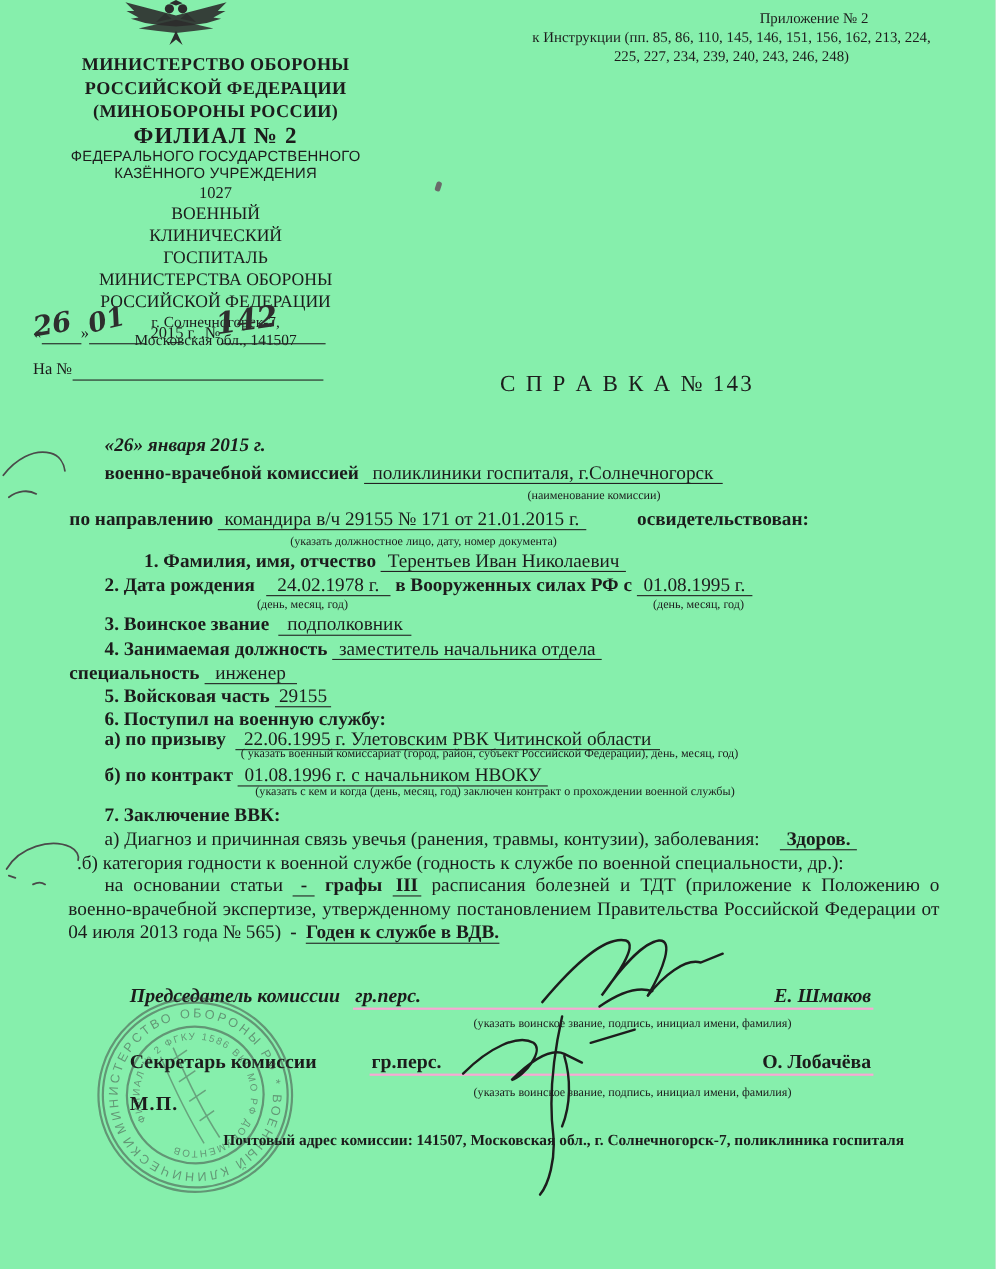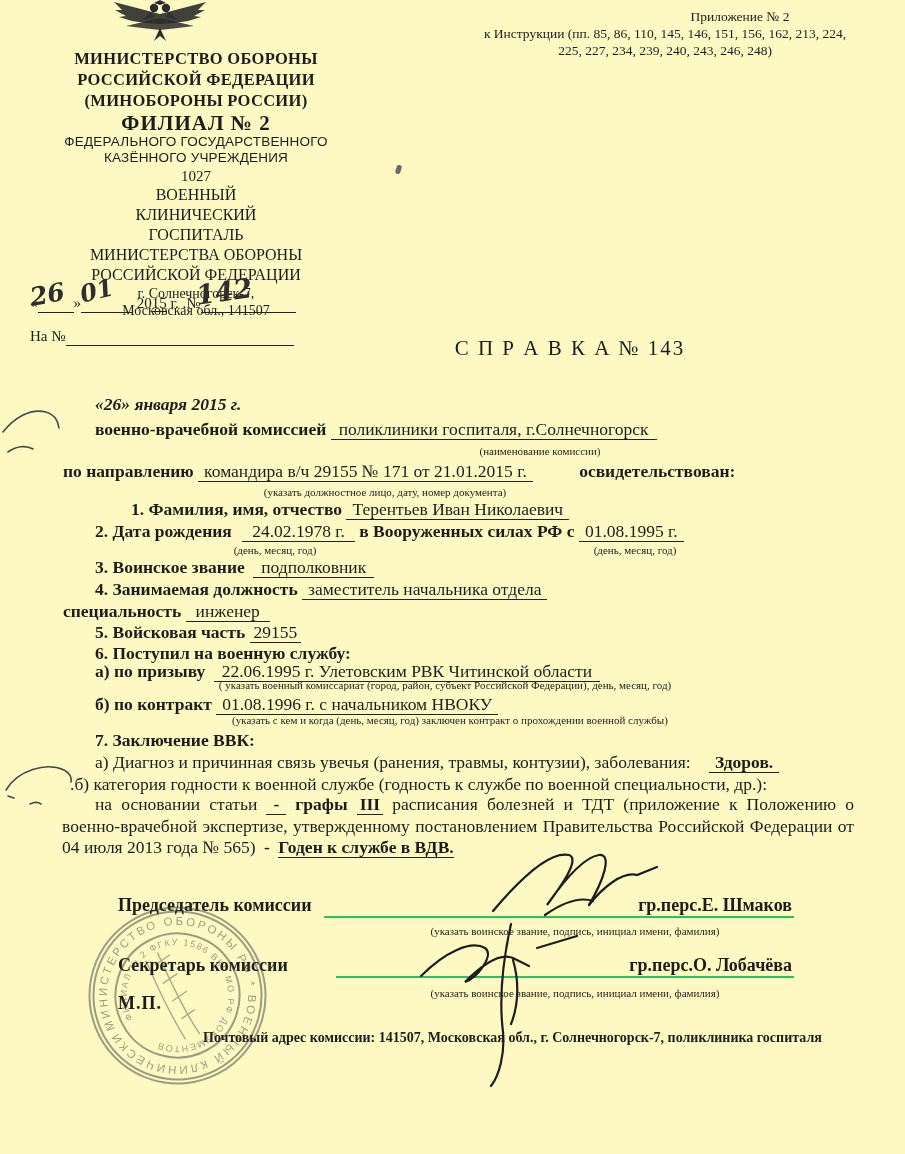--- a/index.html
+++ b/index.html
@@ -1,18 +1,18 @@
 <!DOCTYPE html>
 <html><head>
 <meta charset="utf-8">
 <style>
   html,body{margin:0;padding:0;background:#e8e8e8;}
   .page{
     position:relative; width:905px; height:1154px; margin:0 auto;
-    background:#fef9c3; overflow:hidden;
+    background:#86efac; overflow:hidden;
     font-family:"Liberation Serif","DejaVu Serif",serif; color:#1c1c1c;
   }
   .abs{position:absolute;}
   .b{font-weight:bold;}
   .u{border-bottom:1.6px solid #222; padding-bottom:0px;}
   .sans{font-family:"Liberation Sans","DejaVu Sans",sans-serif;}
 
   
   .lh{left:28px; top:48px; width:336px; text-align:center; line-height:21px;}
   .lh .org{font-weight:bold; font-size:16.5px; letter-spacing:.3px;}
@@ -30,21 +30,21 @@
   .blank{display:inline-block; border-bottom:1.4px solid #222;}
   .hw{font-family:"DejaVu Serif",serif; font-style:italic; font-weight:bold; color:#2e2e2e;}
 
   .title{left:370px; top:336px; width:400px; text-align:center; font-weight:normal; font-size:21px; letter-spacing:2px;}
 
   .line{font-size:17.5px; white-space:nowrap;}
   .cap{font-size:11px; color:#1c1c1c; text-align:center; white-space:nowrap;}
   .basis{left:62px; top:794px; width:792px; font-size:17.5px; line-height:21.5px; text-align:justify; text-indent:33px; margin:0;}
 
   .sigrow{display:flex; align-items:baseline; font-weight:bold; font-size:18px;}
-  .sigline{flex:1; display:flex; justify-content:flex-end; align-items:baseline; border-bottom:2px solid #22c55e; margin-left:12px; padding:0 2px;}
+  .sigline{flex:1; display:flex; justify-content:space-between; align-items:baseline; border-bottom:2px solid #f9a8d4; margin-left:12px; padding:0 2px;}
   .mp{font-weight:bold; font-size:18px; letter-spacing:1px;}
   .footer{font-weight:bold; font-size:14px; white-space:nowrap;}
 
   .stamp{opacity:.5; transform:rotate(-28deg);}
   svg{display:block;}
 </style>
 </head>
 <body>
 
 <div class="page">
@@ -175,21 +175,21 @@
   <p class="abs basis">
     <span>на основании статьи</span>
     <span class="b u" style="padding:0 7px;">-</span>
     <span class="b">графы</span>
     <span class="b u" style="padding:0 3px;">III</span>
     <span>расписания болезней и ТДТ (приложение к Положению о военно-врачебной экспертизе, утвержденному постановлением Правительства Российской Федерации от 04 июля 2013 года № 565)</span>
     <span class="b" style="padding:0 4px;">-</span>
     <span class="b u">Годен к службе в ВДВ.</span>
   </p>
 
-  <div class="abs sigrow" style="left:118px; top:895px; width:676px;">
+  <div class="abs sigrow" style="left:118px; top:895px; width:676px;font-style:italic;">
     <span>Председатель комиссии</span>
     <span class="sigline">
       <span>гр.перс.</span>
       <span>Е. Шмаков</span>
     </span>
   </div>
   <div class="abs cap" style="left:360px; top:925px; width:430px;">(указать воинское звание, подпись, инициал имени, фамилия)</div>
 
   <div class="abs sigrow" style="left:118px; top:955px; width:676px;">
     <span>Секретарь комиссии</span>

